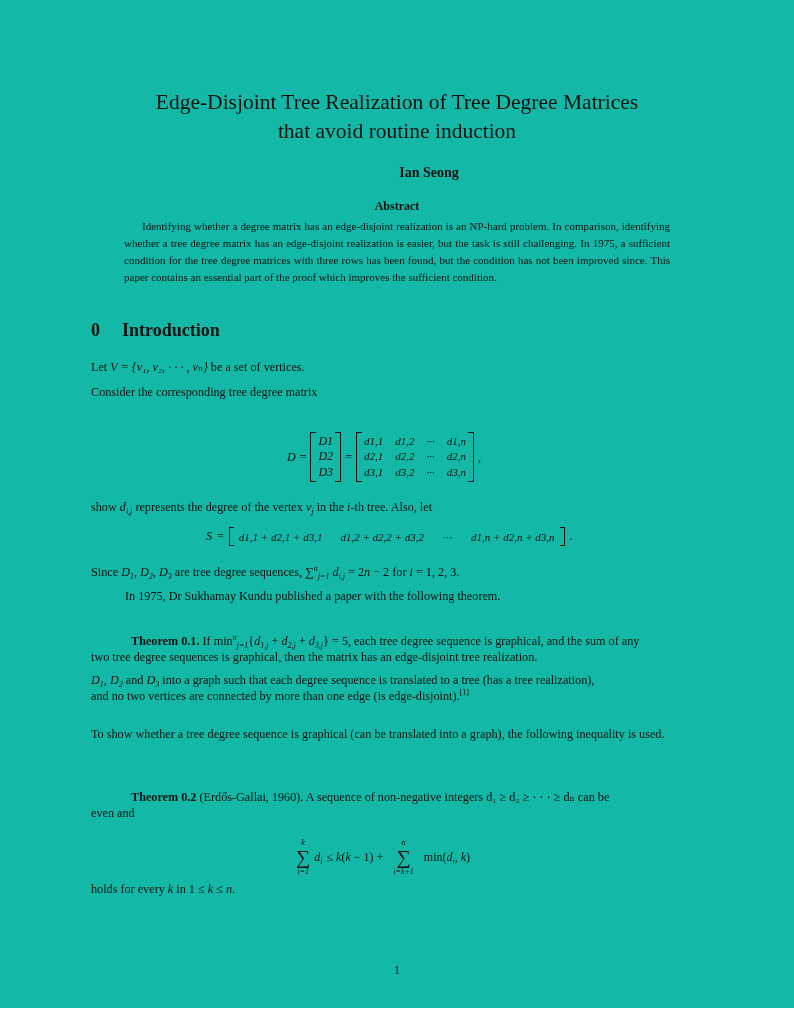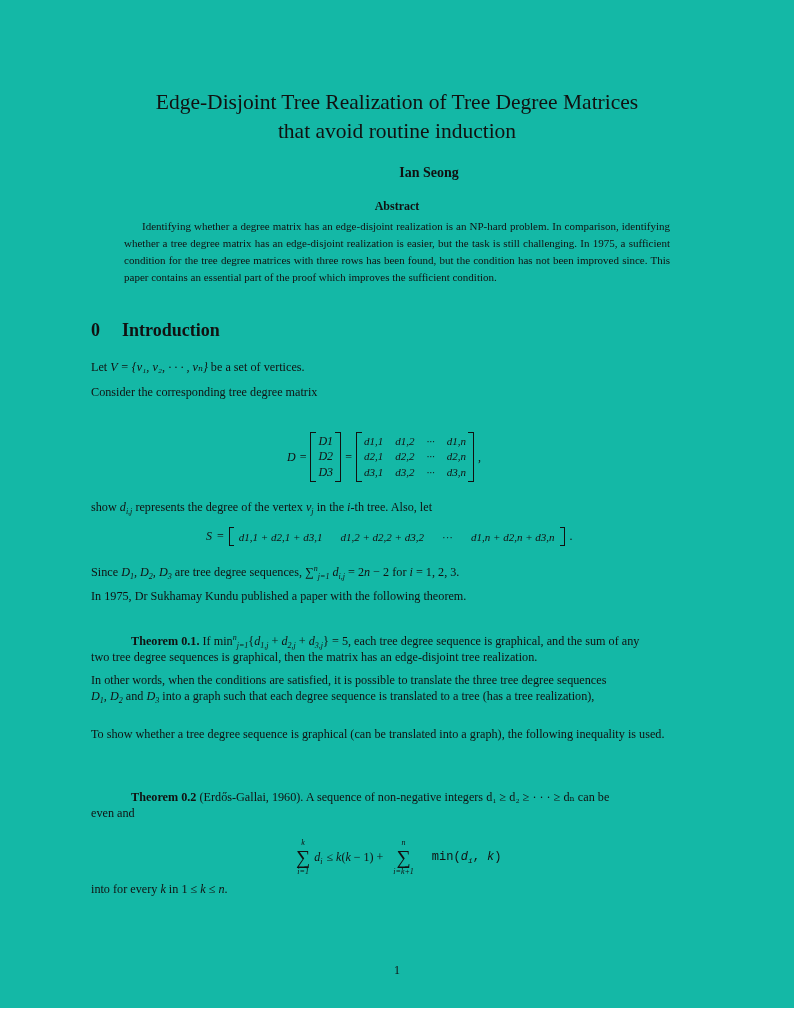--- a/index.html
+++ b/index.html
@@ -112,32 +112,32 @@
       <span class="i" style="font-size:11px;">d1,n + d2,n + d3,n</span>
       <span class="rb" style="border-left:none;"></span>
       <span>.</span>
     </span>
   </div>
 
   <div class="abs p serif" style="top:565px;">
     <span>Since </span><span class="i">D<sub>1</sub>, D<sub>2</sub>, D<sub>3</sub></span><span> are tree degree sequences, </span><span>∑<sup class="i">n</sup><sub class="i">j=1</sub> <span class="i">d<sub>i,j</sub></span> = 2<span class="i">n</span> − 2</span><span> for </span><span><span class="i">i</span> = 1, 2, 3.</span>
   </div>
 
-  <div class="abs p serif" style="top:589px;">In 1975, Dr Sukhamay Kundu published a paper with the following theorem.</div>
+  <div class="abs p serif" style="top:589px;margin-left:34px;">In 1975, Dr Sukhamay Kundu published a paper with the following theorem.</div>
 
   <div class="abs p serif" style="top:634px;">
     <div>
       <span class="b">Theorem 0.1.</span><span> If </span><span>min<sup class="i">n</sup><sub class="i">j=1</sub>{<span class="i">d<sub>1,j</sub></span> + <span class="i">d<sub>2,j</sub></span> + <span class="i">d<sub>3,j</sub></span>} = 5</span><span>, each tree degree sequence is graphical, and the sum of any</span>
     </div>
     <div>two tree degree sequences is graphical, then the matrix has an edge-disjoint tree realization.</div>
   </div>
 
   <div class="abs p serif" style="top:673px;">
-    <div>In other words, when the conditions are satisfied, it is possible to translate the three tree degree sequences</div>
     <div><span class="i">D<sub>1</sub>, D<sub>2</sub></span> and <span class="i">D<sub>3</sub></span><span> into a graph such that each degree sequence is translated to a tree (has a tree realization),</span></div>
+    <div><span>and no two vertices are connected by more than one edge (is edge-disjoint).</span><sup>[1]</sup></div>
   </div>
 
   <div class="abs p serif" style="top:727px;">To show whether a tree degree sequence is graphical (can be translated into a graph), the following inequality is used.</div>
 
   <div class="abs p serif" style="top:790px;">
     <div><span class="b">Theorem 0.2</span><span> (Erdős-Gallai, 1960).</span><span> A sequence of non-negative integers d₁ ≥ d₂ ≥ · · · ≥ dₙ can be</span></div>
     <div>even and</div>
   </div>
 
   <div class="abs eq serif" style="top:834px; left:296px;">
@@ -147,22 +147,22 @@
           <span class="sumop">∑</span>
           <span class="lim">i=1</span>
         </span>
       <span class="i">d<sub>i</sub></span>
       <span>≤ <span class="i">k</span>(<span class="i">k</span> − 1) +</span>
       <span class="limits" style="margin-left:6px;">
           <span class="lim">n</span>
           <span class="sumop">∑</span>
           <span class="lim">i=k+1</span>
         </span>
-      <span style="margin-left:14px;font-family:Liberation Mono, monospace;">min(<span class="i">d<sub>i</sub></span>, <span class="i">k</span>)</span>
+      <span style="margin-left:6px;">min(<span class="i">d<sub>i</sub></span>, <span class="i">k</span>)</span>
     </span>
   </div>
 
   <div class="abs p serif" style="top:882px;">
-    <span>into for every </span><span><span class="i">k</span> in 1 ≤ <span class="i">k</span> ≤ <span class="i">n</span></span><span>.</span>
+    <span>holds for every </span><span><span class="i">k</span> in 1 ≤ <span class="i">k</span> ≤ <span class="i">n</span></span><span>.</span>
   </div>
 
   <div class="abs pagenum serif" style="top:963px;">1</div>
 </div>
 
 </body></html>

